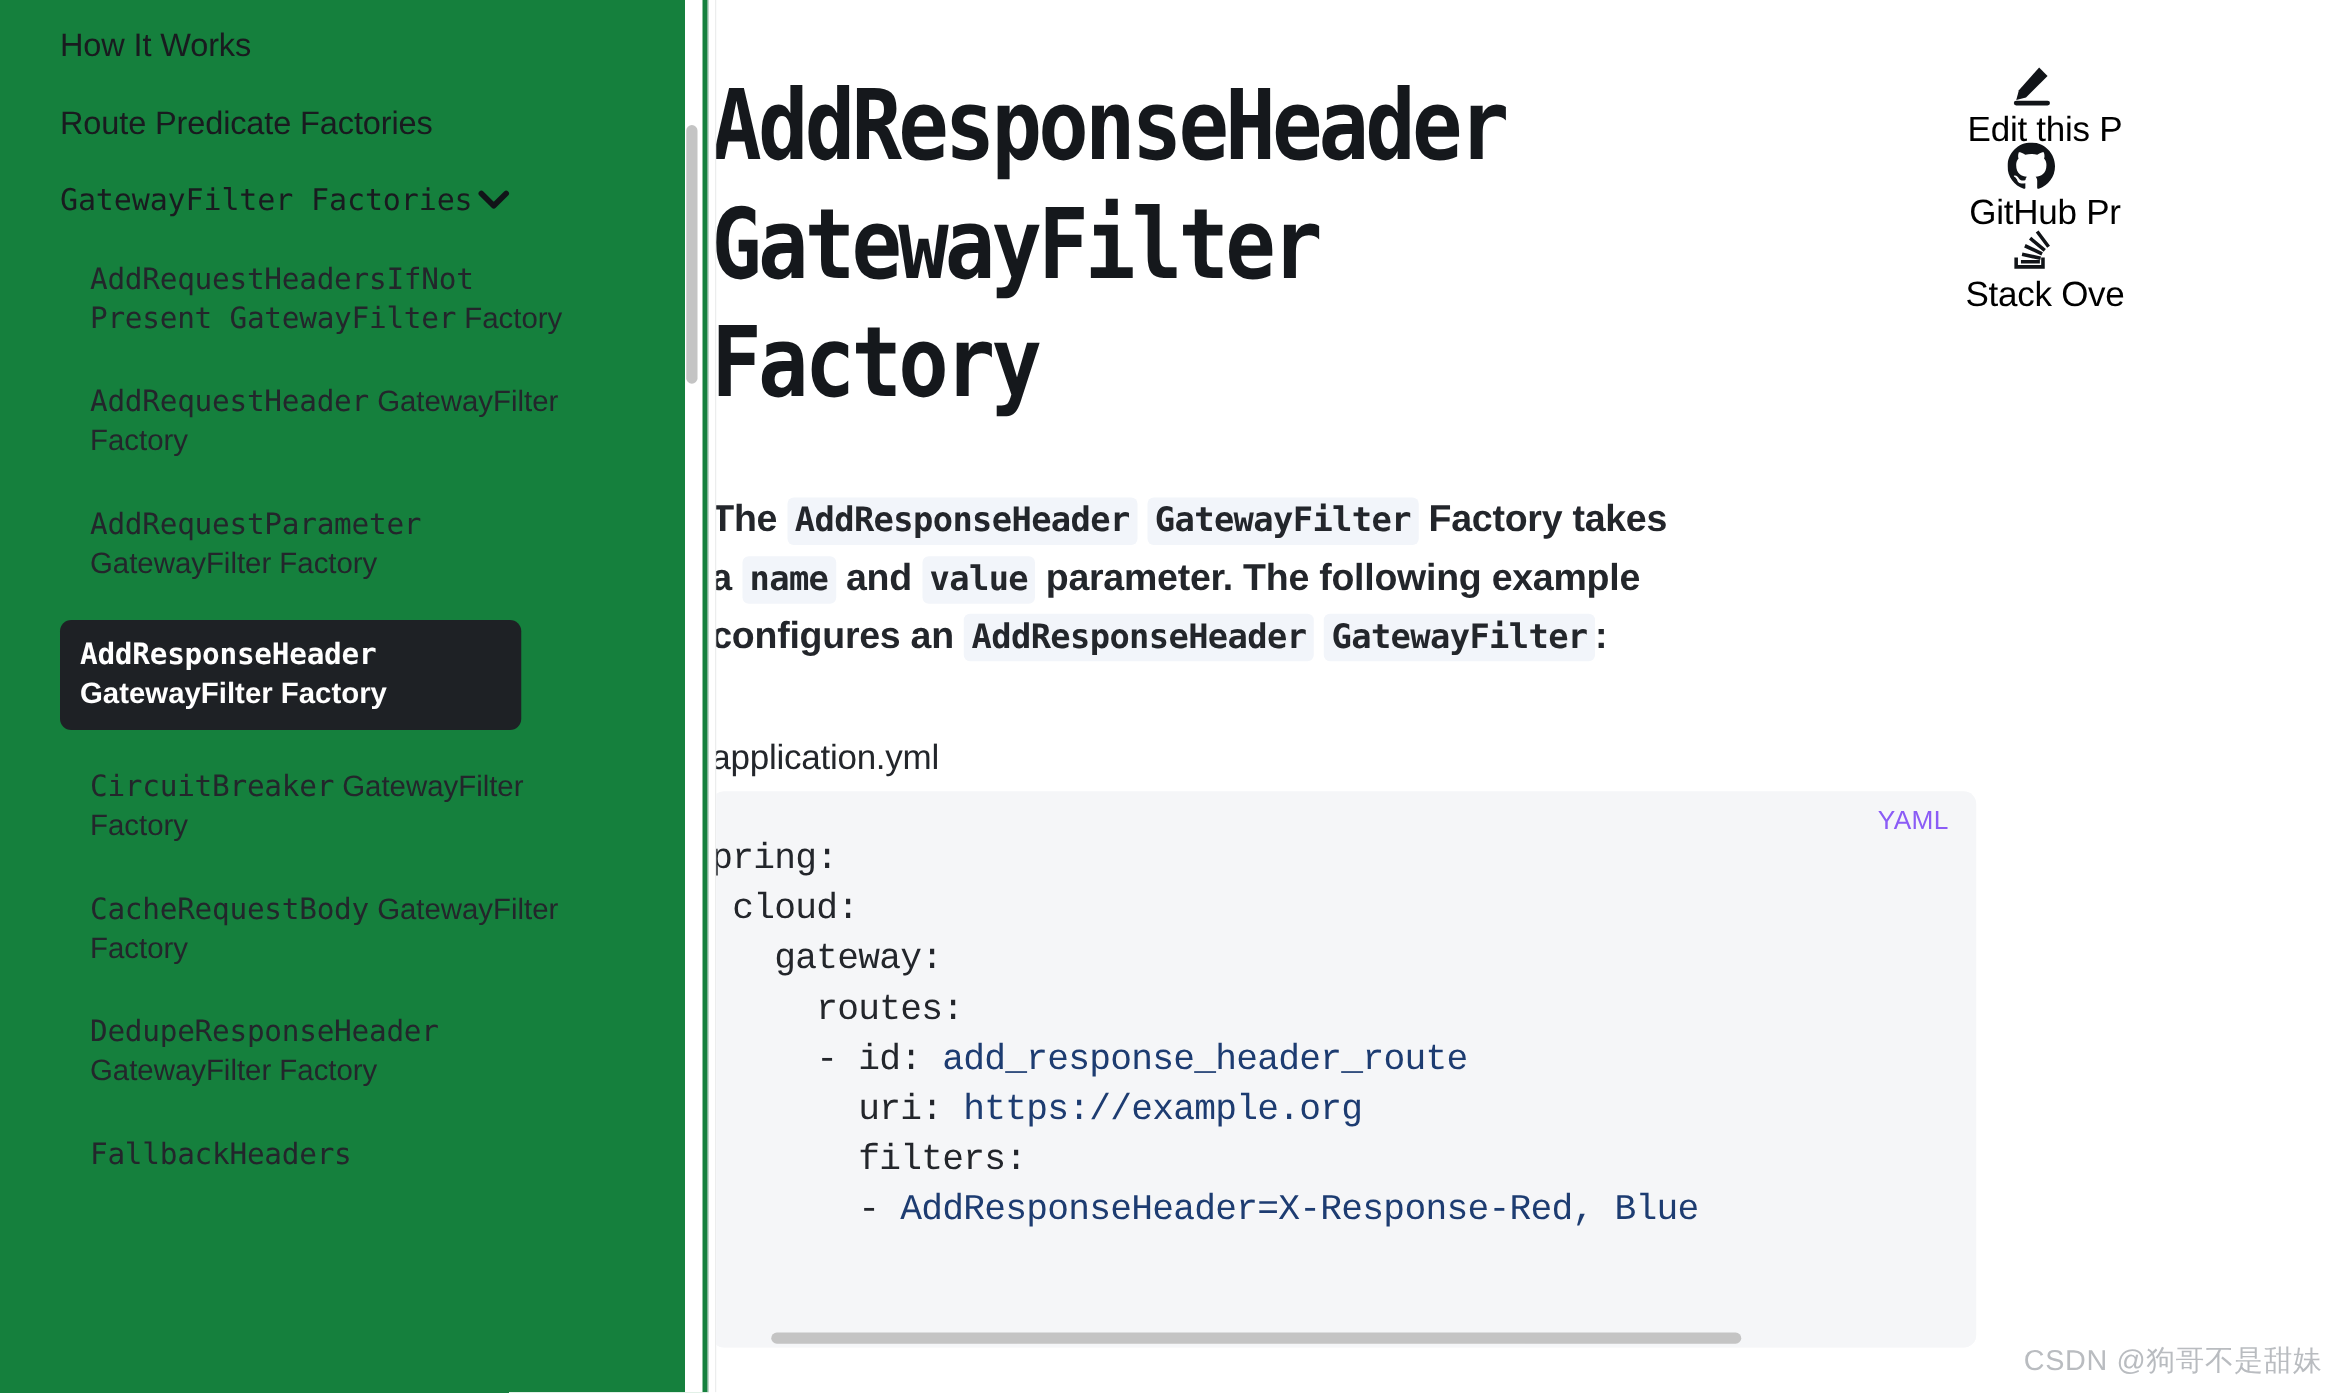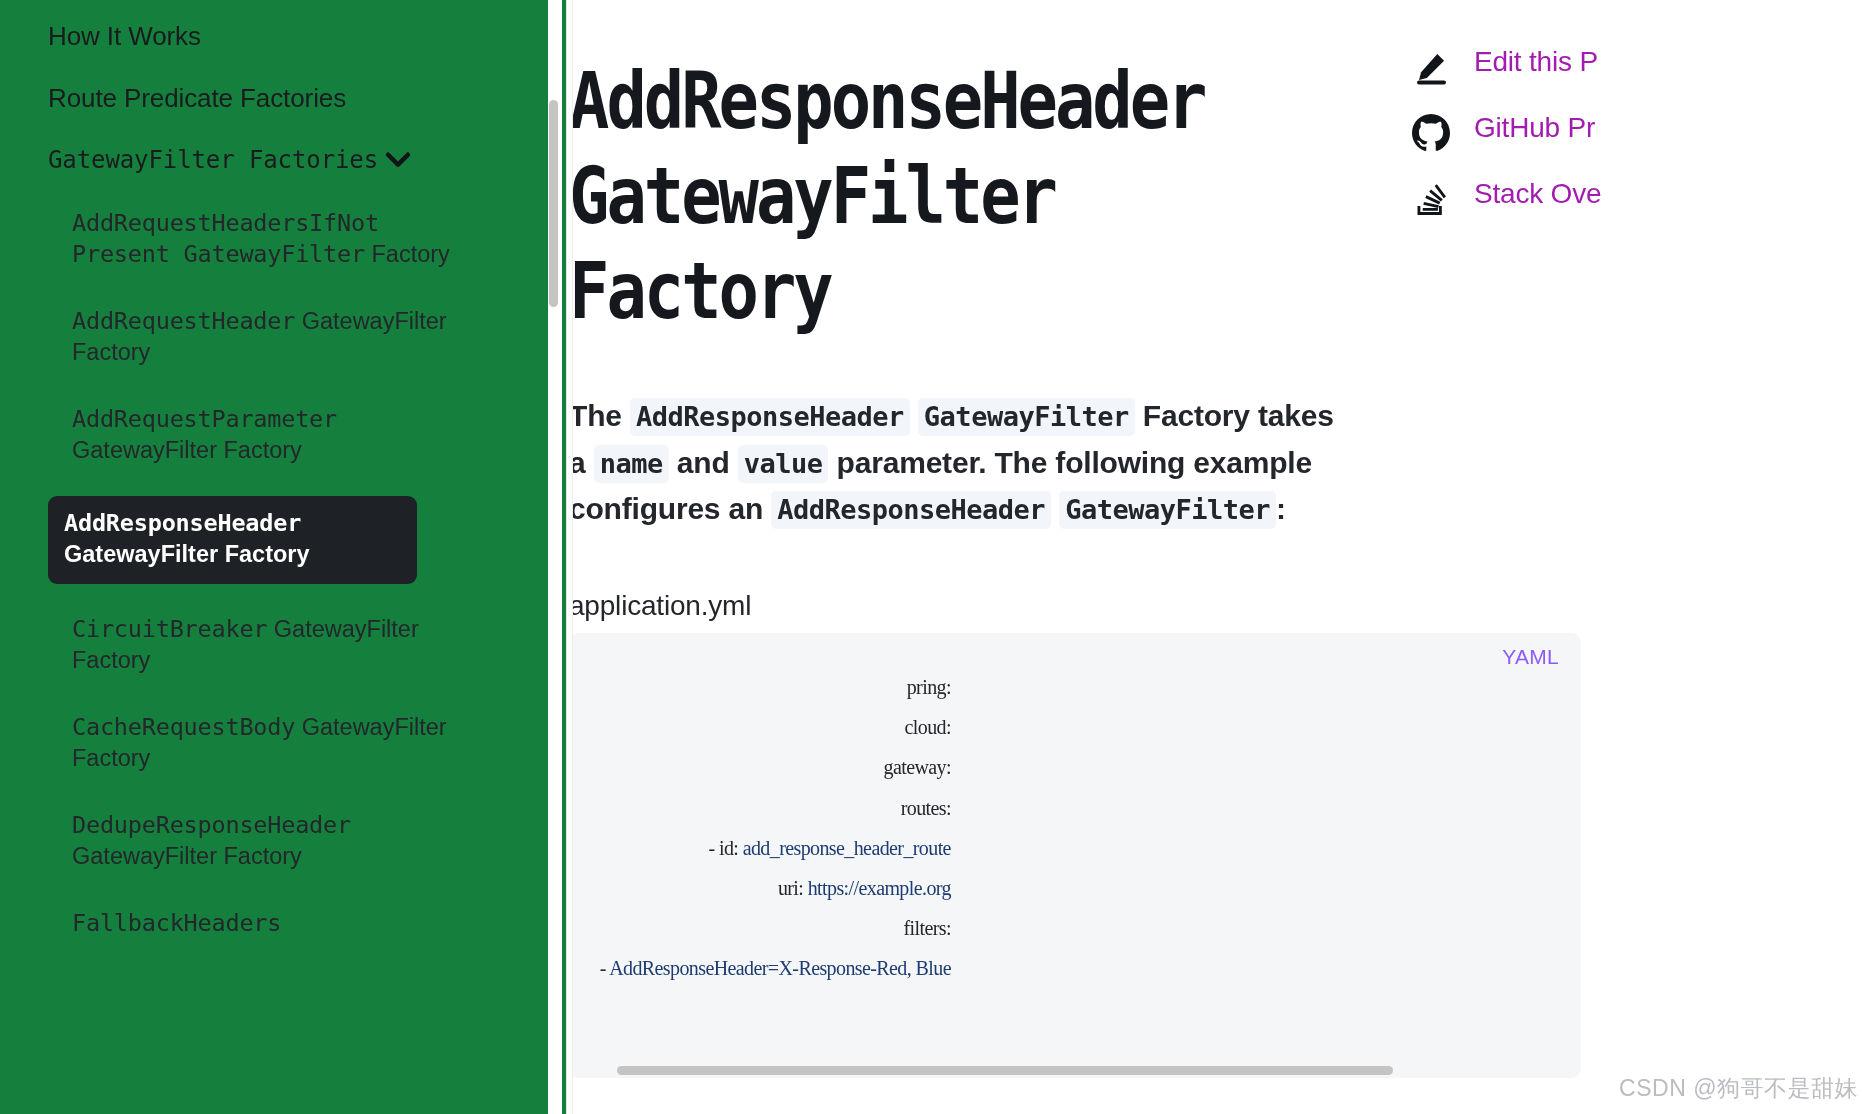--- a/index.html
+++ b/index.html
@@ -53,21 +53,21 @@
     cursor: pointer;
   }
   .nav-top-item.mono {
     font-family: "DejaVu Sans Mono", monospace;
     font-size: 24px;
     position: relative;
   }
   .nav-top-item.with-chevron {
     display: flex;
     align-items: flex-start;
-    justify-content: space-between;
+    justify-content: flex-start;
     padding-right: 130px;
   }
   .chevron {
     flex: 0 0 auto;
     width: 34px;
     height: 34px;
     display: inline-block;
     position: relative;
     margin-top: 2px;
   }
@@ -207,27 +207,26 @@
     font-family: "Liberation Sans", sans-serif;
     font-size: 21px;
     color: #8b5cf6;
     letter-spacing: 0.3px;
   }
   #code-pre {
     position: absolute;
     left: 0px;
     top: 34px;
     margin: 0;
-    font-family: Liberation Serif, serif;
-    font-size: 20px;
+    font-family: Liberation Mono, monospace;
+    font-size: 29px;
     line-height: 40.2px;
     color: #23262b;
     white-space: pre;
     letter-spacing: -0.6px;
-    text-align: right;
   }
   #code-pre .val { color: #1d3c71; }
   #code-scroll-track {
     position: absolute;
     left: 0;
     bottom: 0;
     width: 1012px;
     height: 14px;
     background: #f5f6f8;
   }
@@ -244,27 +243,28 @@
 
   
   #right-rail {
     position: absolute;
     left: 1410px;
     top: 46px;
     width: 452px;
   }
   .rail-link {
     display: flex;
-    align-items: flex-start;
+    align-items: center;
     height: 66px;
     font-size: 28px;
-    color: #a21caf;
+    color: #000000;
     letter-spacing: -0.2px;
     cursor: pointer;
     white-space: nowrap;
+    flex-direction: column;
   }
   .rail-icon {
     flex: 0 0 auto;
     width: 42px;
     height: 42px;
     margin-right: 22px;
     display: flex;
     align-items: center;
     justify-content: center;
   }

